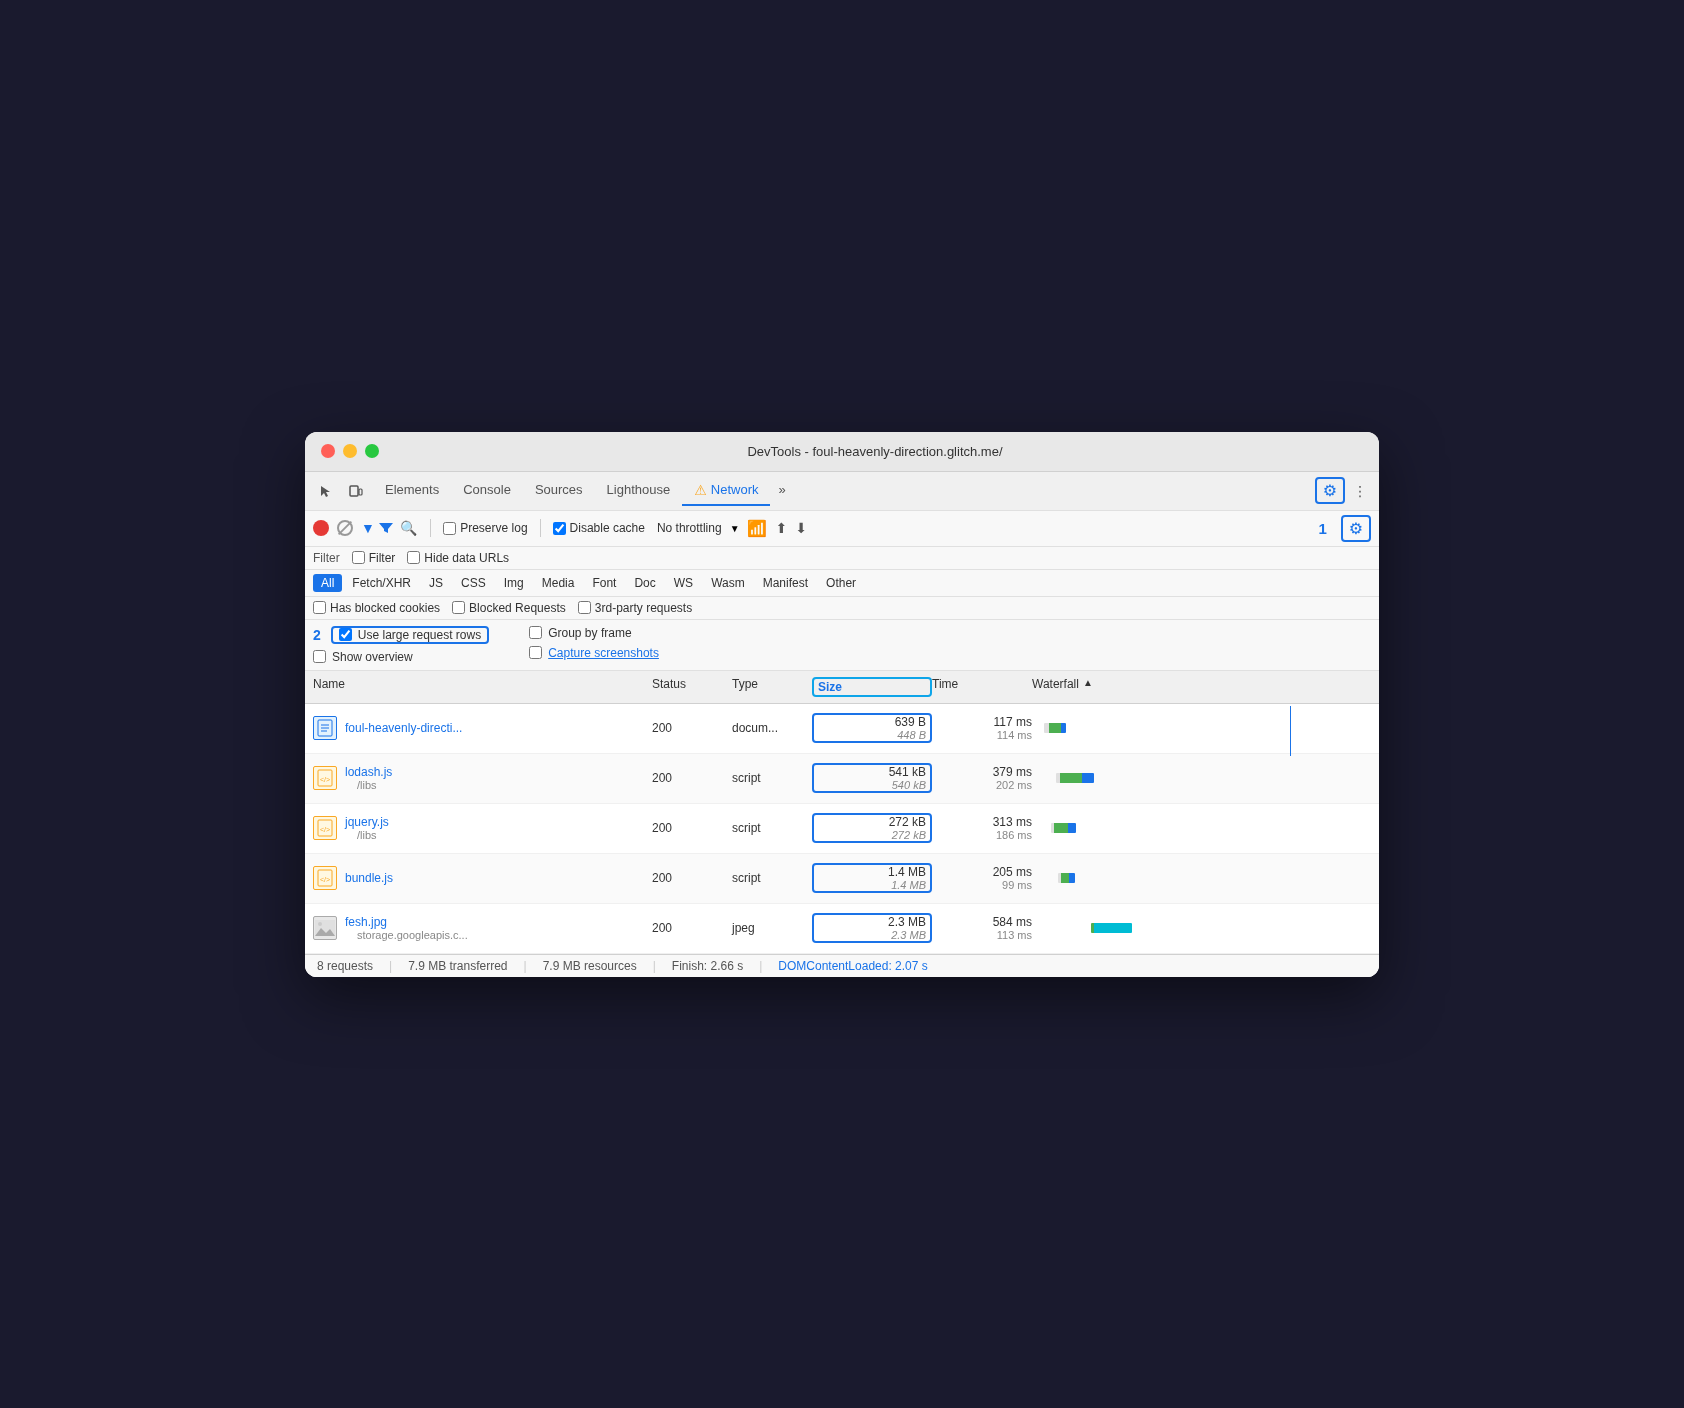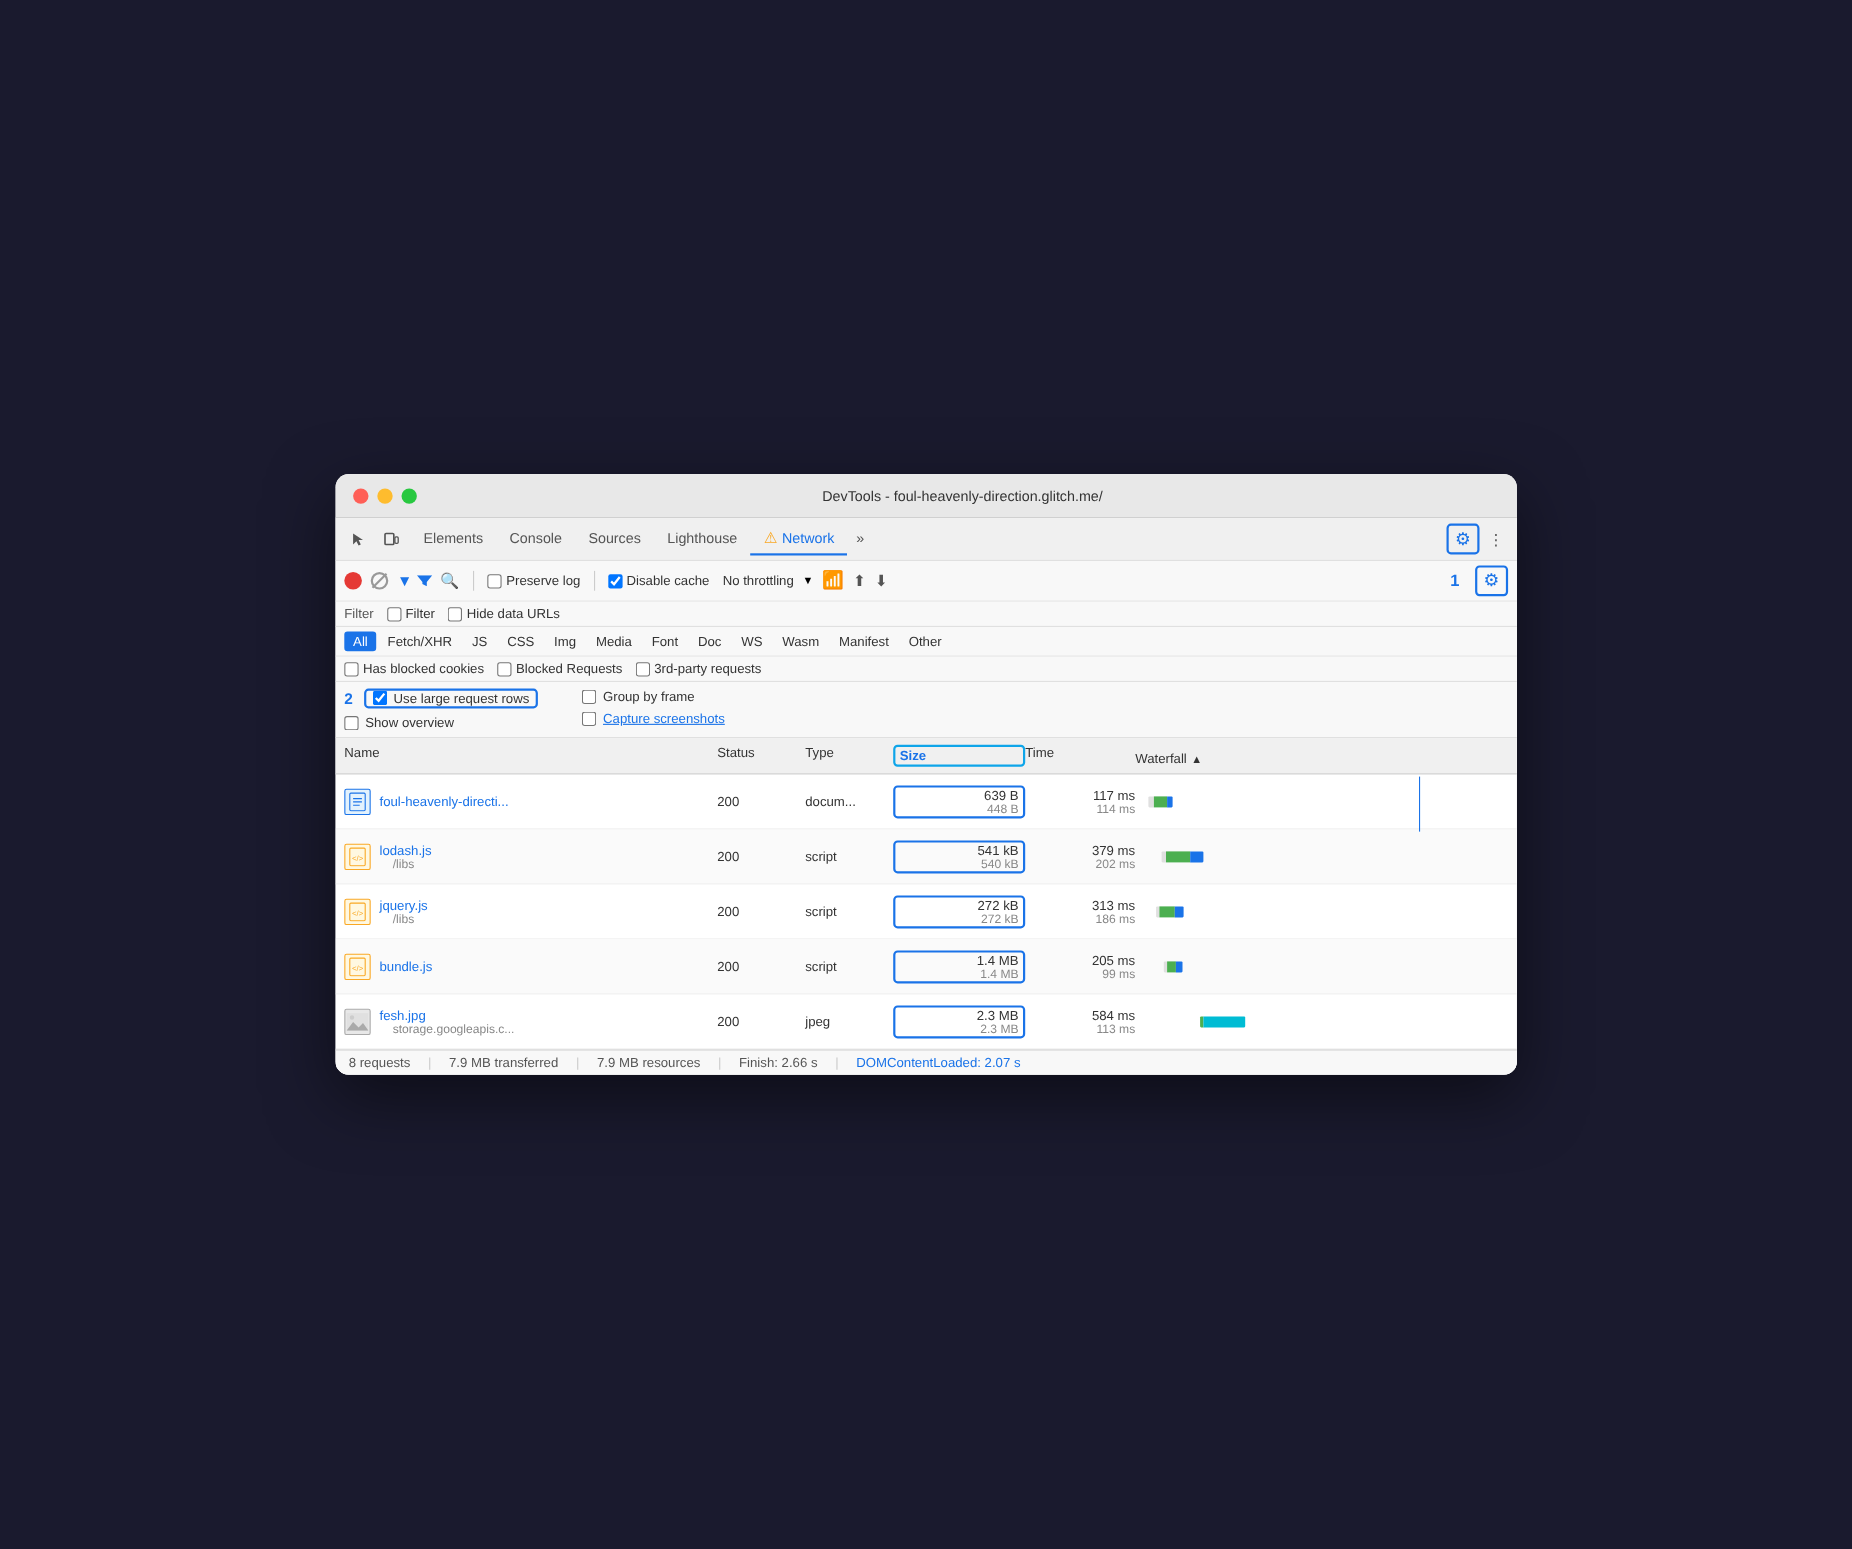--- a/index.html
+++ b/index.html
@@ -267,21 +267,21 @@
       color: #333;
       font-weight: 500;
     }
     .table-header .col-size {
       border: 2px solid #0ea5e9;
       border-radius: 4px;
       padding: 1px 4px;
       color: #1a73e8;
       font-weight: bold;
     }
-    .col-sort { display: flex; align-items: flex-end; gap: 4px; }
+    .col-sort { display: flex; align-items: flex-start; gap: 4px; }
     .sort-arrow { color: #333; font-size: 10px; }
     .table-body { flex: 1; overflow: auto; }
     .table-row {
       display: grid;
       grid-template-columns: 1fr 80px 80px 120px 100px 1fr;
       border-bottom: 1px solid #f0f0f0;
       padding: 2px 8px;
       align-items: center;
       min-height: 50px;
     }
@@ -329,21 +329,21 @@
       margin-left: 12px;
     }
     .col-status, .col-type { font-size: 12px; color: #333; }
     .col-size-val {
       font-size: 12px;
       color: #333;
       text-align: right;
       padding-right: 4px;
     }
     .size-main { display: block; }
-    .size-sub { display: block; color: #888; font-size: 11px; }
+    .size-sub { display: block; color: #888; font-size: 11px; font-style: italic; }
     .col-time-val {
       font-size: 12px;
       color: #333;
       text-align: right;
     }
     .time-main { display: block; }
     .time-sub { display: block; color: #888; font-size: 11px; }
     .waterfall-cell {
       position: relative;
       height: 100%;

